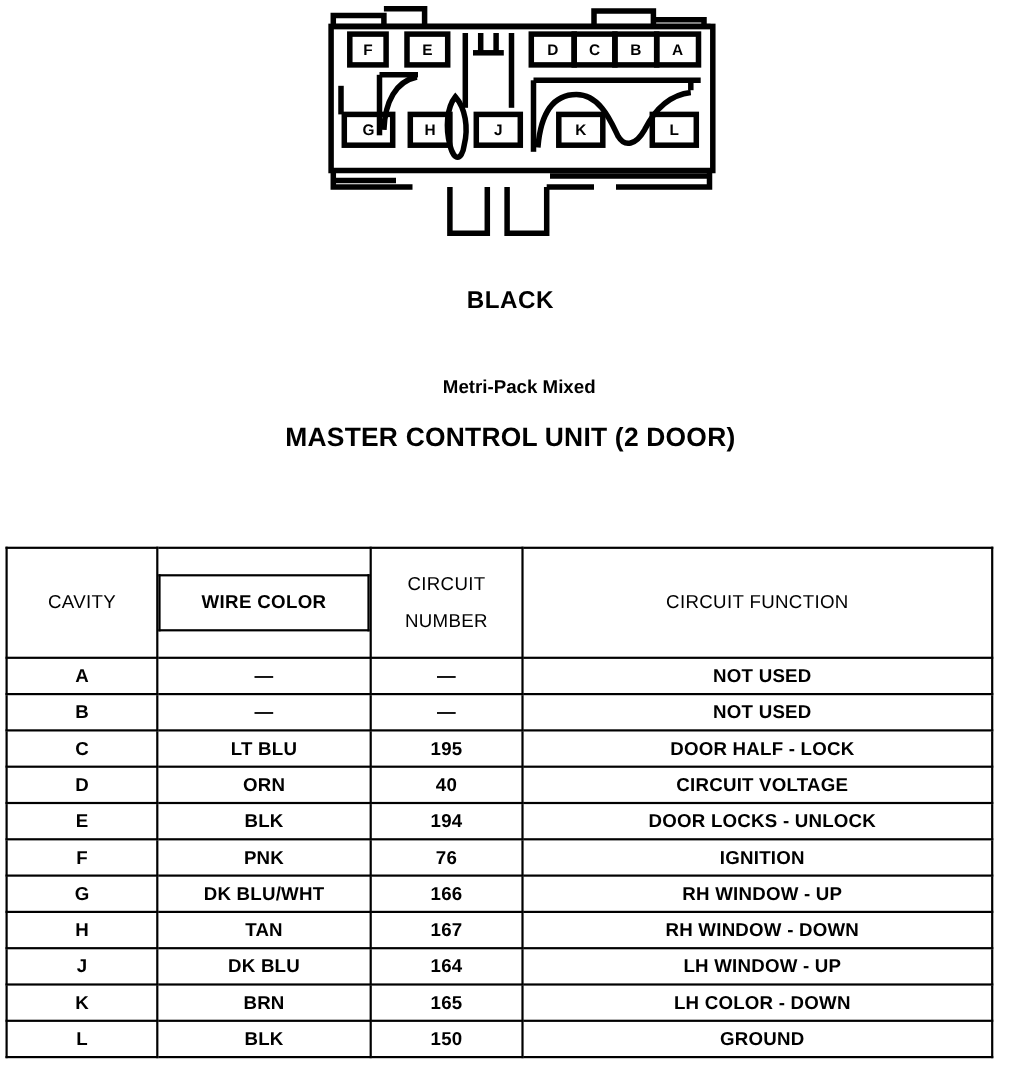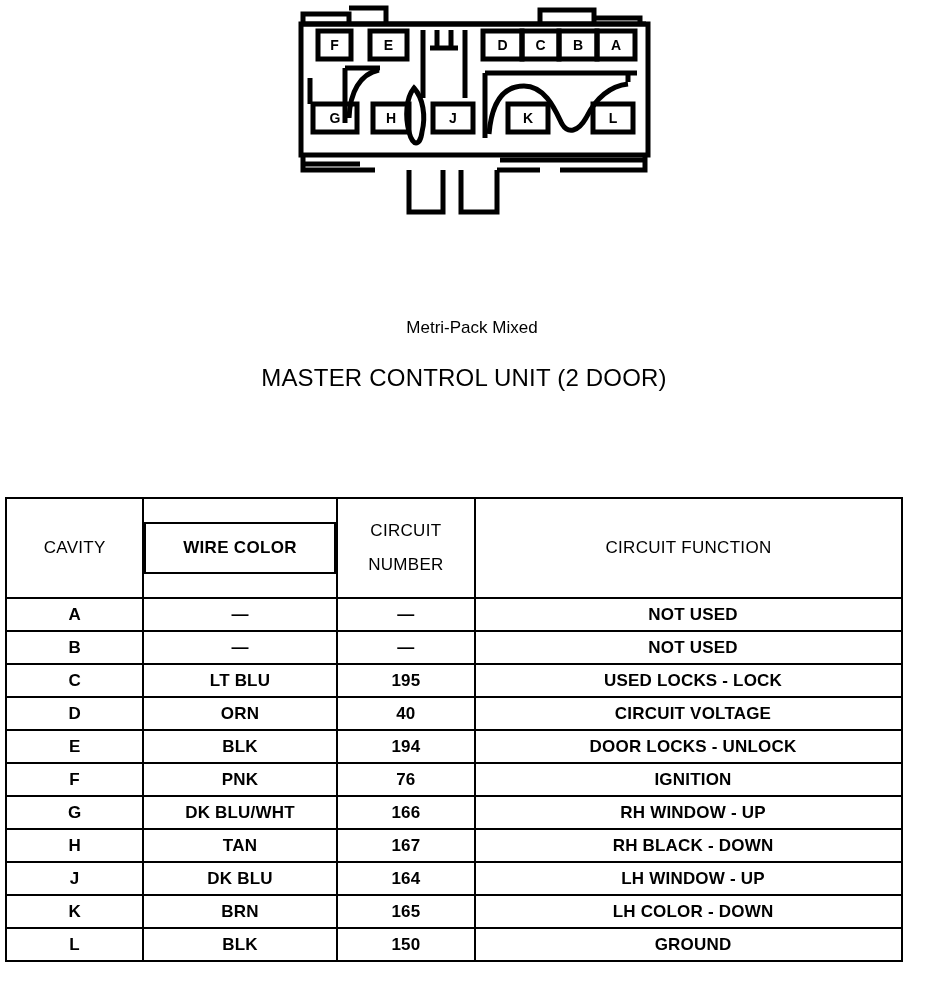--- a/index.html
+++ b/index.html
@@ -42,29 +42,29 @@
   #connector-color {
     font-size: 22px;
     font-weight: bold;
     letter-spacing: 0.5px;
     line-height: 1;
     margin: 0;
     padding-top: 12px;
   }
   #connector-family {
     font-size: 17px;
-    font-weight: normal;
+    font-weight: bold;
     line-height: 1;
-    margin: 16px;
+    margin: 6px;
     padding-top: 53px;
     padding-left: 16px;
   }
   #component-name {
     font-size: 24px;
-    font-weight: normal;
+    font-weight: bold;
     letter-spacing: 0.2px;
     line-height: 1;
     margin: 12px;
     padding-top: 14px;
   }
 
   
   #pin-table {
     position: absolute;
     left: 5px;
@@ -185,20 +185,21 @@
     </g>
     <text class="cav-label" x="335.0" y="123">G</text>
     <text class="cav-label" x="391.0" y="123">H</text>
     <text class="cav-label" x="453.0" y="123">J</text>
     <text class="cav-label" x="528.0" y="123">K</text>
     <text class="cav-label" x="613.0" y="123">L</text>
   </svg>
 </div>
 
 <div id="title-block">
+  <div id="connector-color">BLACK</div>
   <div id="connector-family">Metri-Pack Mixed</div>
   <div id="component-name">MASTER CONTROL UNIT (2 DOOR)</div>
 </div>
 
 <table id="pin-table">
   <colgroup>
     <col class="col-cavity">
       <col class="col-wire">
     <col class="col-circuit">
       <col class="col-function">
@@ -233,21 +234,21 @@
       <tr>
         <td class="row-cell c-center">B</td>
         <td class="row-cell c-center">—</td>
         <td class="row-cell c-center">—</td>
         <td class="row-cell c-left">NOT USED</td>
       </tr>
       <tr>
         <td class="row-cell c-center">C</td>
         <td class="row-cell c-center">LT BLU</td>
         <td class="row-cell c-center">195</td>
-        <td class="row-cell c-left">USED LOCKS - LOCK</td>
+        <td class="row-cell c-left">DOOR HALF - LOCK</td>
       </tr>
       <tr>
         <td class="row-cell c-center">D</td>
         <td class="row-cell c-center">ORN</td>
         <td class="row-cell c-center">40</td>
         <td class="row-cell c-left">CIRCUIT VOLTAGE</td>
       </tr>
       <tr>
         <td class="row-cell c-center">E</td>
         <td class="row-cell c-center">BLK</td>
@@ -263,21 +264,21 @@
       <tr>
         <td class="row-cell c-center">G</td>
         <td class="row-cell c-center">DK BLU/WHT</td>
         <td class="row-cell c-center">166</td>
         <td class="row-cell c-left">RH WINDOW - UP</td>
       </tr>
       <tr>
         <td class="row-cell c-center">H</td>
         <td class="row-cell c-center">TAN</td>
         <td class="row-cell c-center">167</td>
-        <td class="row-cell c-left">RH BLACK - DOWN</td>
+        <td class="row-cell c-left">RH WINDOW - DOWN</td>
       </tr>
       <tr>
         <td class="row-cell c-center">J</td>
         <td class="row-cell c-center">DK BLU</td>
         <td class="row-cell c-center">164</td>
         <td class="row-cell c-left">LH WINDOW - UP</td>
       </tr>
       <tr>
         <td class="row-cell c-center">K</td>
         <td class="row-cell c-center">BRN</td>

